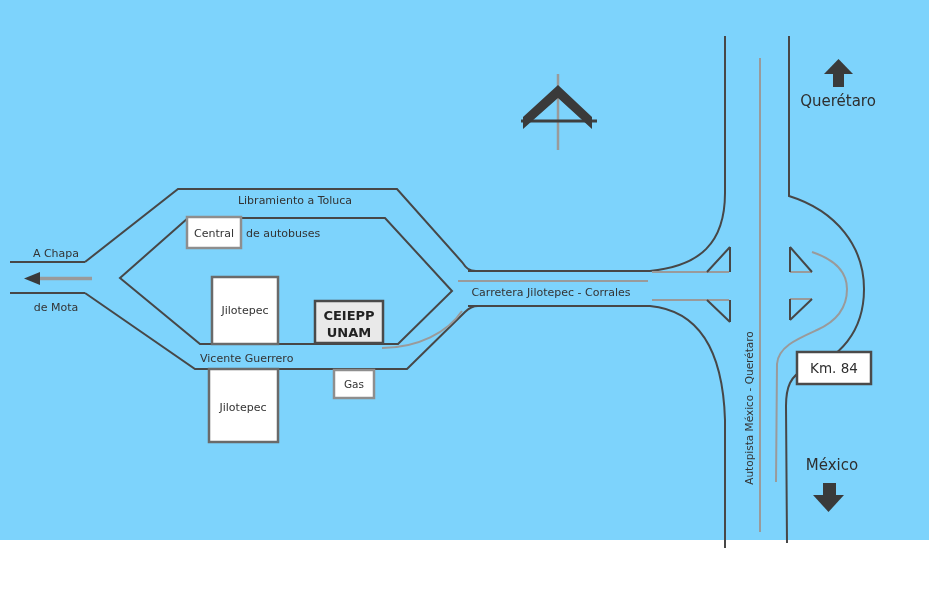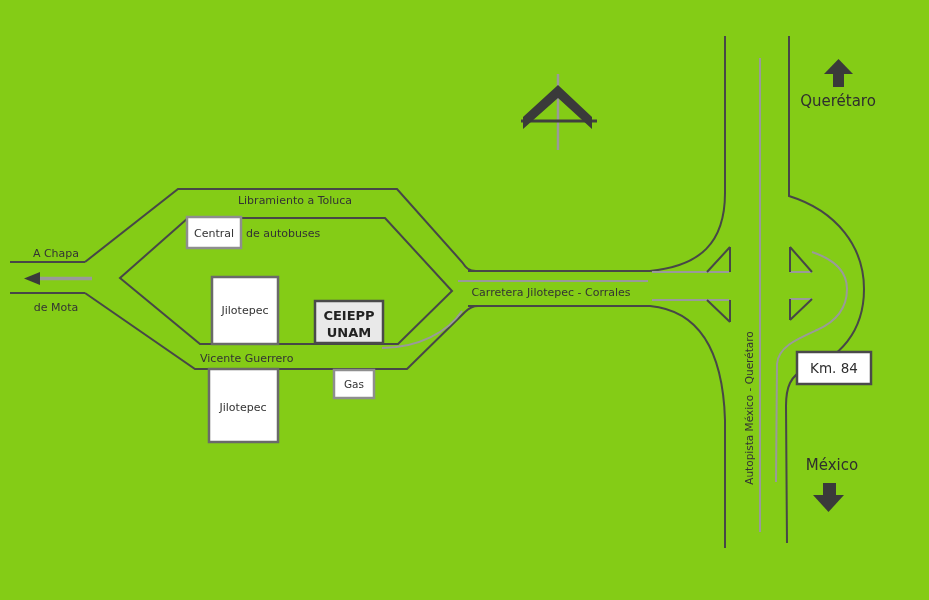--- a/index.html
+++ b/index.html
@@ -6,22 +6,22 @@
     margin: 0;
     padding: 0;
     background: #ffffff;
     width: 929px;
     height: 600px;
     overflow: hidden;
   }
   .map-stage {
     position: relative;
     width: 929px;
-    height: 600px;
-    background: #84cc16;
+    height: 540px;
+    background: #7dd3fc;
     font-family: "DejaVu Sans", "Liberation Sans", sans-serif;
   }
   svg text {
     font-family: "DejaVu Sans", "Liberation Sans", sans-serif;
     fill: #333333;
   }
   .lbl      { font-size: 11px; }
   .lbl-sm   { font-size: 10.5px; }
   .lbl-big  { font-size: 15px; fill: #2e2e2e; }
   .lbl-km   { font-size: 13.5px; fill: #2e2e2e; }

